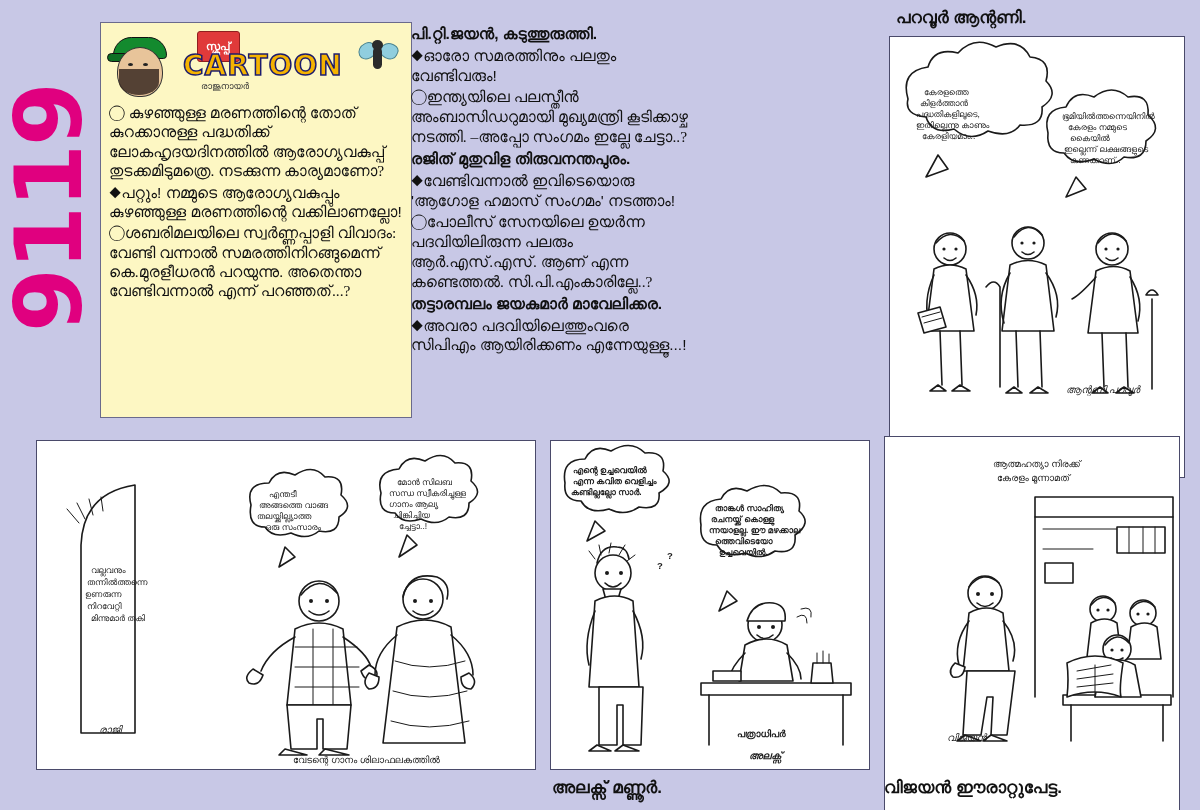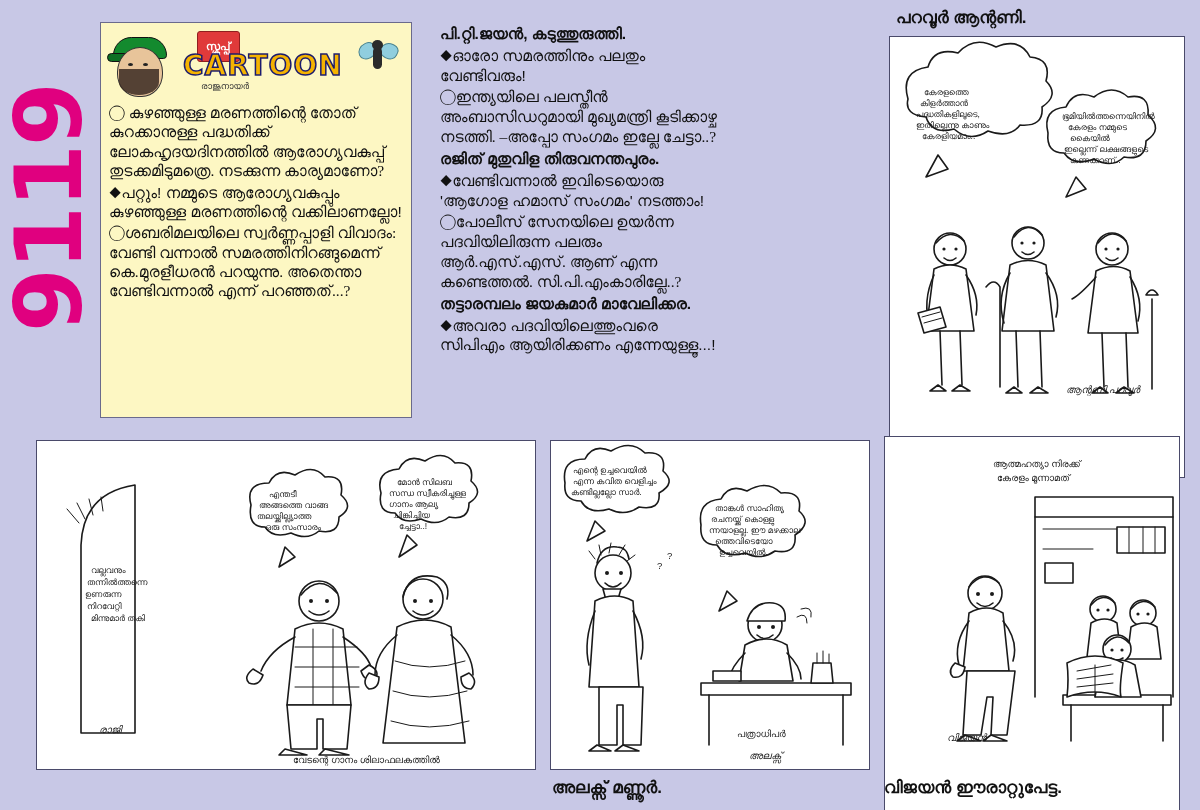--- a/index.html
+++ b/index.html
@@ -93,37 +93,37 @@
   .bug-head{position:absolute;left:15px;top:3px;width:11px;height:10px;background:#2b2b2b;border-radius:50%;}
 
   .letters-body{font-size:15.5px;line-height:1.25;color:#111;}
   .letters-body p{margin:0 0 2px 0;}
   .q{font-weight:normal;font-family:Liberation Serif, serif;}
   .sig{font-weight:bold;}
   .ans{color:#111;}
 
   
   .midcol{
-    position:absolute;left:440px;top:24px;width:284px;height:394px;
+    position:absolute;left:411px;top:24px;width:284px;height:394px;
     font-size:15.5px;line-height:1.28;color:#111;overflow:hidden;
   }
   .midcol p{margin:0 0 2px 0;}
 
   
   .tr-credit{
     position:absolute;left:896px;top:8px;width:290px;
     font-size:17px;font-weight:bold;color:#111;
   }
   .panel{
     background:#fff;border:1px solid #4a4a6a;box-sizing:border-box;position:absolute;
   }
   .panel-tr{left:841px;top:36px;width:296px;height:442px;margin-left:48px;}
 
   .panel-bl{left:36px;top:440px;width:500px;height:330px;}
-  .panel-bm{left:550px;top:440px;width:320px;height:330px;}
+  .panel-bm{left:550px;top:440px;width:320px;height:330px;font-weight:bold;}
   .panel-br{left:884px;top:436px;width:296px;height:386px;}
 
   .credit{
     position:absolute;font-size:17px;font-weight:bold;color:#111;
   }
   .credit-bl{left:36px;top:778px;margin-top:48px;}
   .credit-bm{left:552px;top:778px;}
   .credit-br{left:884px;top:778px;}
 
   svg{display:block;}

